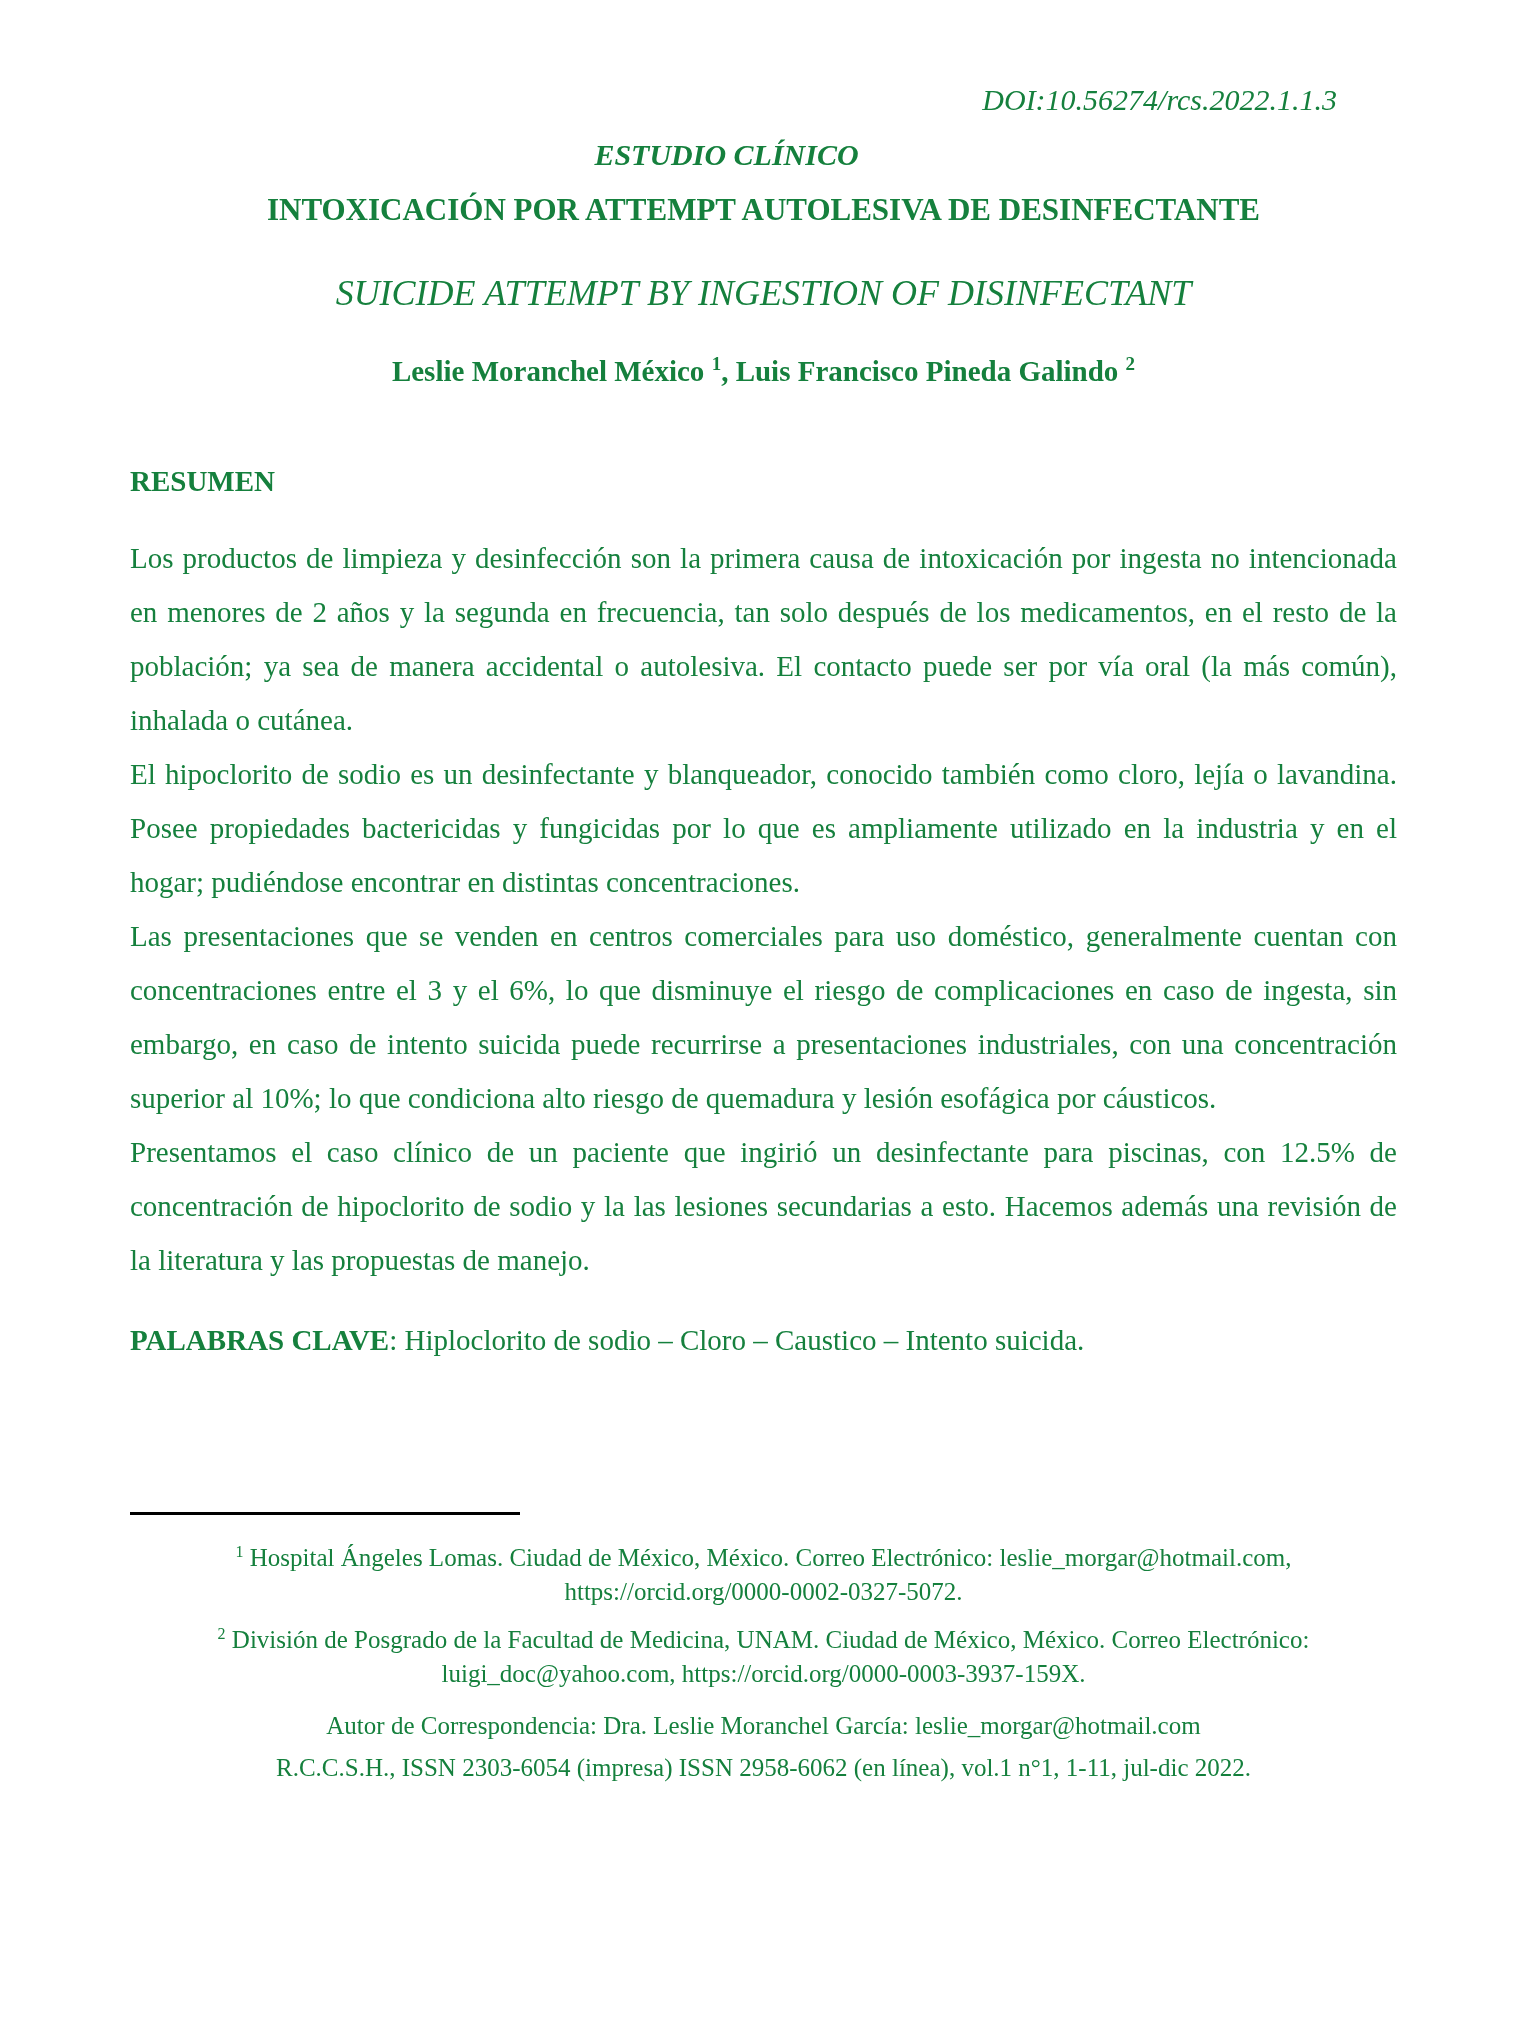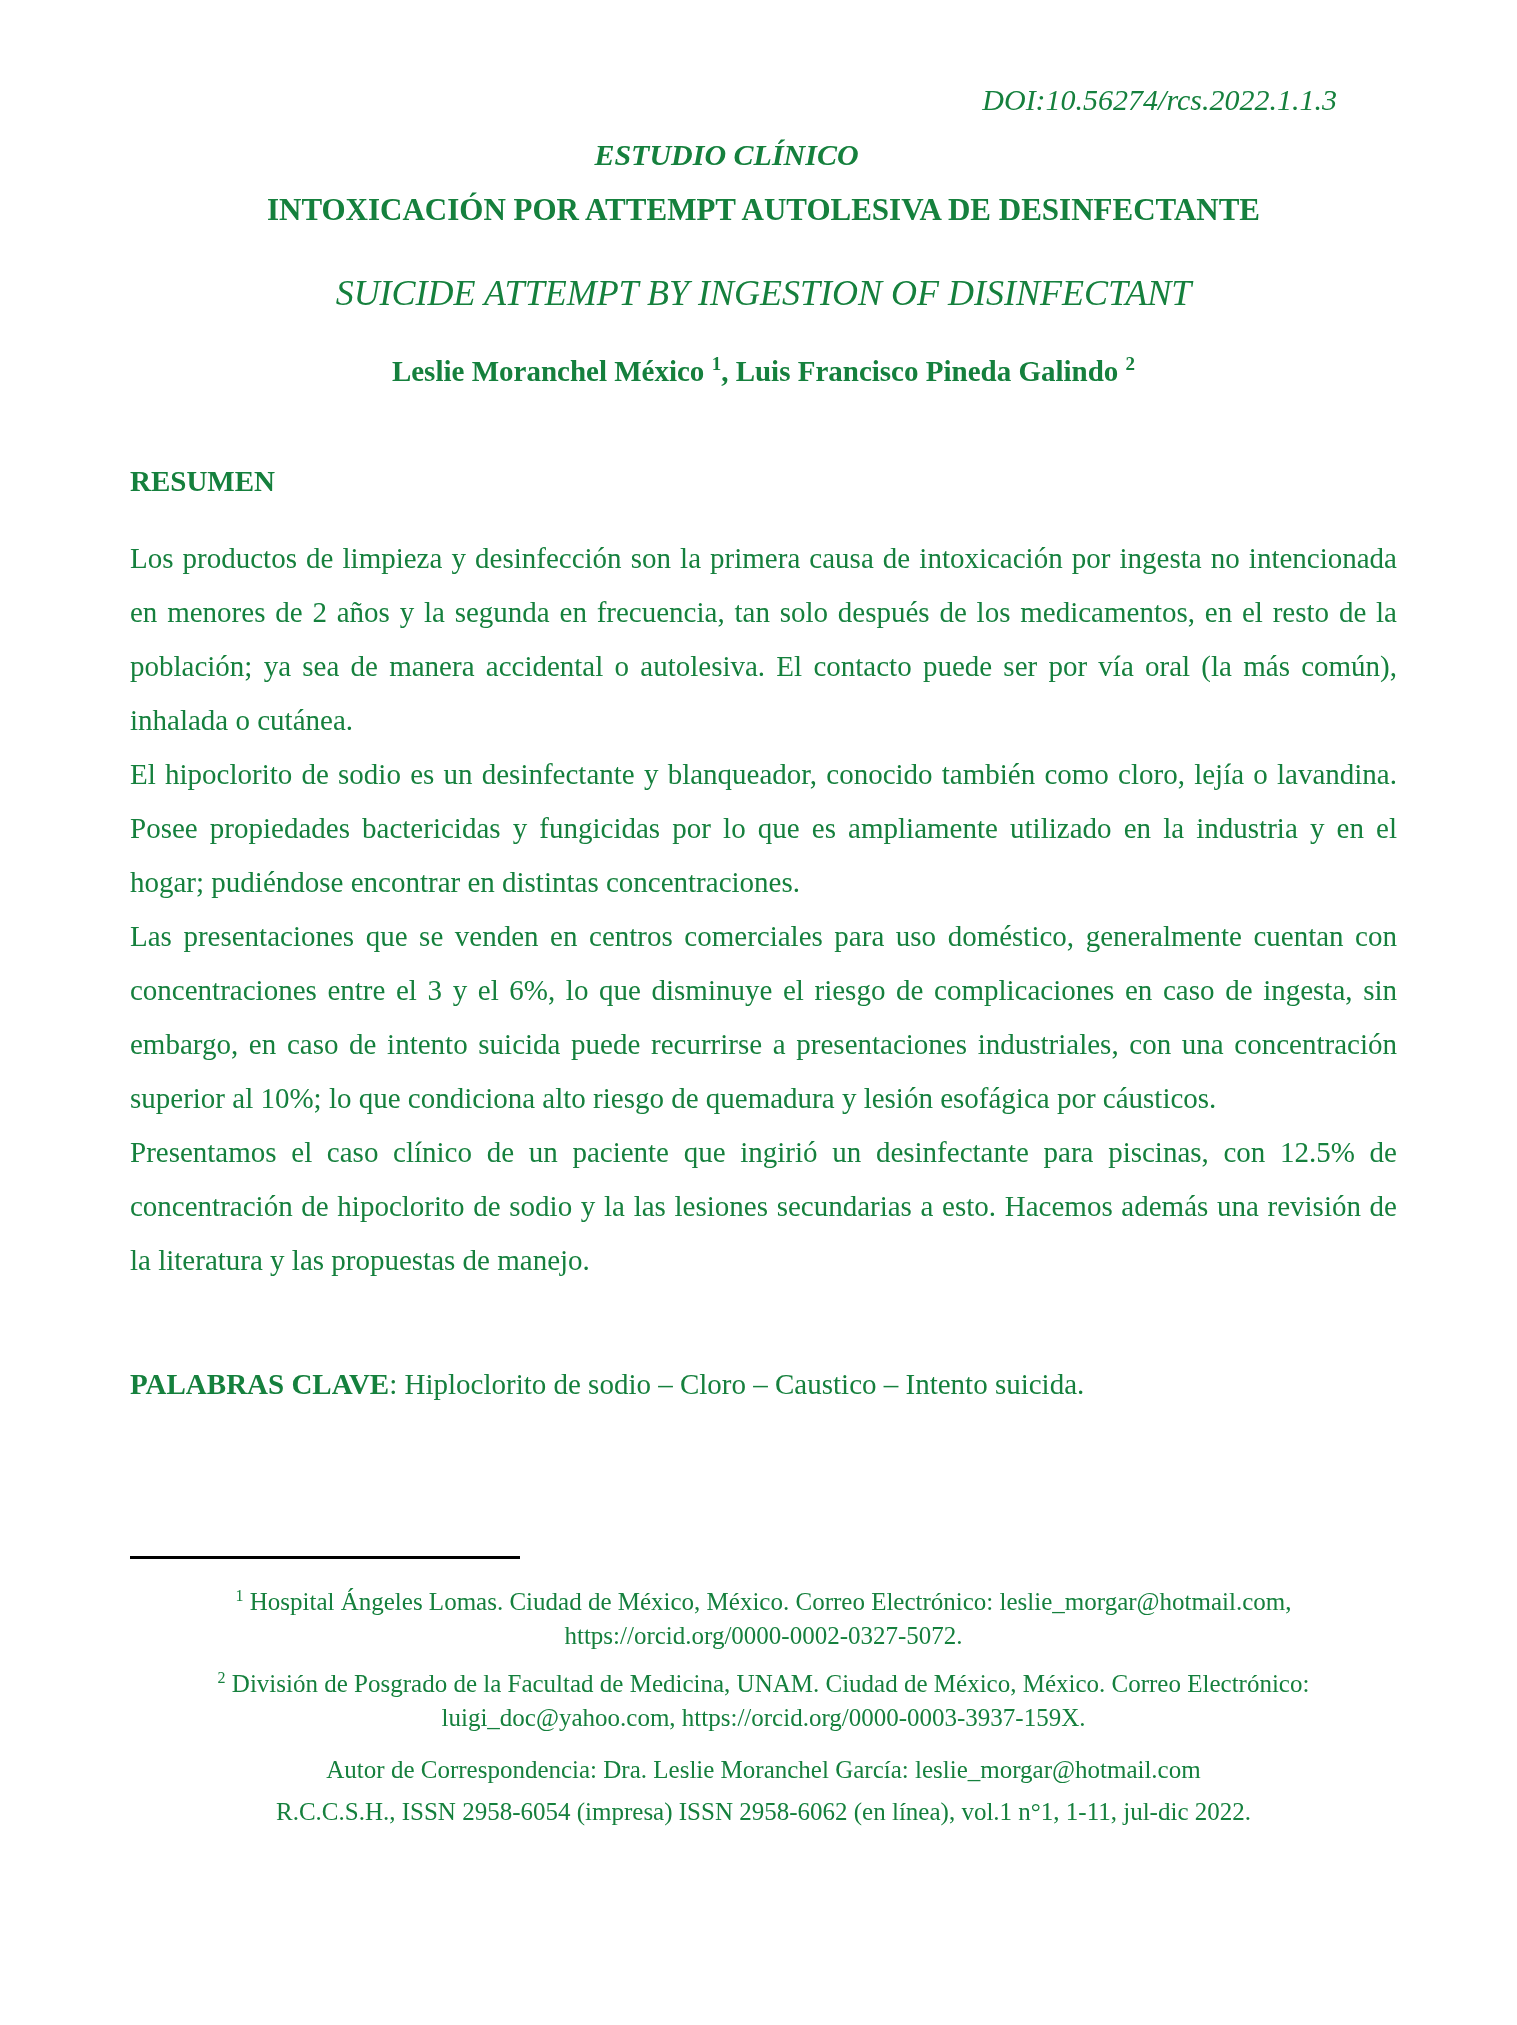--- a/index.html
+++ b/index.html
@@ -58,21 +58,21 @@
     line-height: 44px;
   }
   .abstract { margin-top: 28px; }
   .abstract p {
     margin: 0;
     font-size: 29px;
     line-height: 54px;
     text-align: justify;
   }
   .keywords {
-    margin-top: 75px;
+    margin-top: 31px;
     font-size: 29px;
     line-height: 44px;
   }
   .keywords .kw-label { font-weight: bold; }
   .footnote-rule {
     margin-top: 150px;
     width: 390px;
     height: 3px;
     background: #000000;
   }
@@ -126,16 +126,16 @@
   <div class="footnote footnote-1">
     <sup>1</sup><span> Hospital Ángeles Lomas. Ciudad de México, México. Correo Electrónico: leslie_morgar@hotmail.com, https://orcid.org/0000-0002-0327-5072.</span>
   </div>
 
   <div class="footnote footnote-2">
     <sup>2</sup><span> División de Posgrado de la Facultad de Medicina, UNAM. Ciudad de México, México. Correo Electrónico: luigi_doc@yahoo.com, https://orcid.org/0000-0003-3937-159X.</span>
   </div>
 
   <div class="footer-block">
     <div>Autor de Correspondencia: Dra. Leslie Moranchel García: leslie_morgar@hotmail.com</div>
-    <div>R.C.C.S.H., ISSN 2958-6054 (impresa) ISSN 2958-6062 (en línea), vol.1 n°1, 1-11, jul-dic 2022.</div>
+    <div>R.C.C.S.H., ISSN 2303-6054 (impresa) ISSN 2958-6062 (en línea), vol.1 n°1, 1-11, jul-dic 2022.</div>
   </div>
 
 </div>
 
 </body></html>

